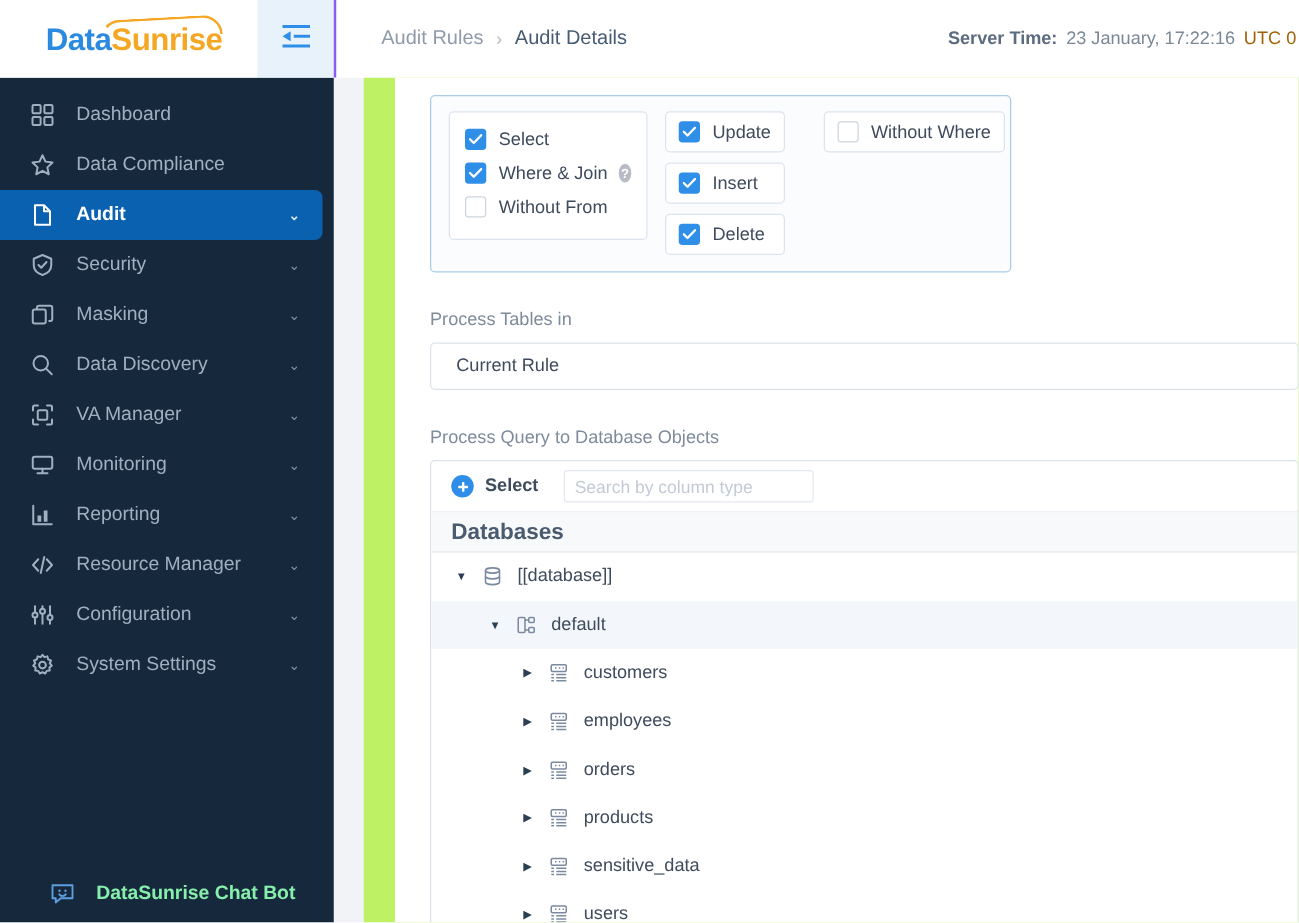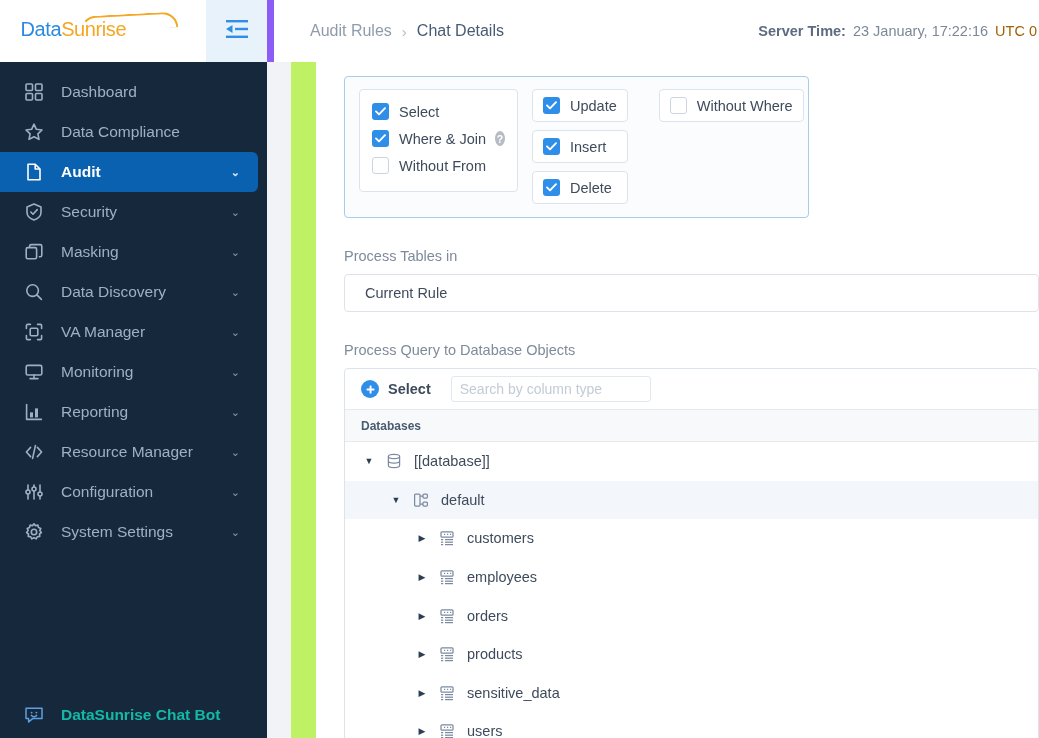--- a/index.html
+++ b/index.html
@@ -19,22 +19,22 @@
     position: relative;
     z-index: 5;
   }
   .logo-zone {
     width: 206px; min-width: 206px;
     display: flex; align-items: center; justify-content: center;
     background: #ffffff;
   }
   .logo { position: relative; width: 165px; height: 34px; }
   .logo-text {
-    position: absolute; left: 0; top: 4px;
-    font-size: 20px; font-weight: normal; letter-spacing: -0.4px;
+    position: absolute; left: 16px; top: 4px;
+    font-size: 25px; font-weight: bold; letter-spacing: -0.4px;
     white-space: nowrap;
   }
   .logo-data { color: #2b8ae0; }
   .logo-sunrise { color: #f5a623; }
   .logo-arc {
     position: absolute; left: 59px; top: 0px; width: 98px; height: 16px;
     border: 2.5px solid #f5a623;
     border-bottom: none;
     border-left-color: transparent;
     border-radius: 60px 60px 0 0;
@@ -43,21 +43,21 @@
   .collapse-btn {
     width: 61px; min-width: 61px;
     background: #e8f2fb;
     display: flex; align-items: center; justify-content: center;
     cursor: pointer;
   }
   .header-main {
     flex: 1;
     display: flex; align-items: center; justify-content: space-between;
     padding: 0 0 0 36px;
-    border-left: 7px solid #8b5cf6;
+    border-left: 2px solid #8b5cf6;
   }
   .breadcrumb { display: flex; align-items: center; font-size: 16px; }
   .bc-link { color: #8f9bab; }
   .bc-sep { color: #b3bcc8; margin: 0 10px; font-size: 15px; }
   .bc-current { color: #465b74; }
   .server-time { font-size: 14.5px; padding-right: 2px; white-space: nowrap; }
   .st-label { color: #5c6b80; font-weight: bold; }
   .st-value { color: #7b8898; margin-left: 7px; }
   .st-tz { color: #a16207; margin-left: 7px; }
 
@@ -93,23 +93,24 @@
     margin-right: 16px;
     display: flex; align-items: center; justify-content: center;
   }
   .nav-icon svg { display: block; }
   .nav-label { flex: 1; white-space: nowrap; }
   .nav-caret { font-size: 11px; opacity: .85; }
   .chatbot {
     display: flex; align-items: center;
     height: 46px;
     padding-left: 23px;
-    color: #14b8a6;
+    color: #86efac;
     font-size: 15.5px; font-weight: bold;
     cursor: pointer;
+    margin-left: 16px;
   }
   .chatbot .nav-icon { margin-right: 16px; }
 
   
   .content-wrap {
     flex: 1; min-width: 0;
     background: #bef264;
     padding-left: 25px;
     overflow: hidden;
   }
@@ -227,21 +228,21 @@
     padding: 12px 8px;
     outline: none;
   }
   .search-input::placeholder { color: #c3cbd5; }
   .tree-header {
     height: 32px;
     background: #f7f9fb;
     border-bottom: 1px solid #e6eaef;
     display: flex; align-items: center;
     padding-left: 16px;
-    font-size: 12px; font-weight: bold; color: #4a5b70;
+    font-size: 18px; font-weight: bold; color: #4a5b70;
   }
   .tree-row {
     height: 38.6px;
     display: flex; align-items: center;
     cursor: pointer;
   }
   .tree-row.sel { background: #f3f7fb; }
   .tw {
     width: 12px; min-width: 12px;
     display: flex; align-items: center; justify-content: center;
@@ -283,21 +284,21 @@
           <rect x="2" y="17.6" width="22" height="2.4" fill="#2f8fe8"></rect>
           <path d="M8.5 7 L2 11 L8.5 15 Z" fill="#2f8fe8"></path>
         </svg>
       </span>
     </div>
 
     <div class="header-main">
       <div class="breadcrumb">
         <span class="bc-link">Audit Rules</span>
         <span class="bc-sep">›</span>
-        <span class="bc-current">Chat Details</span>
+        <span class="bc-current">Audit Details</span>
       </div>
       <div class="server-time">
         <span class="st-label">Server Time:</span><span class="st-value">23 January, 17:22:16</span><span class="st-tz">UTC 0</span>
       </div>
     </div>
   </div>
 
   <div class="body">
 
     <div class="sidebar">

